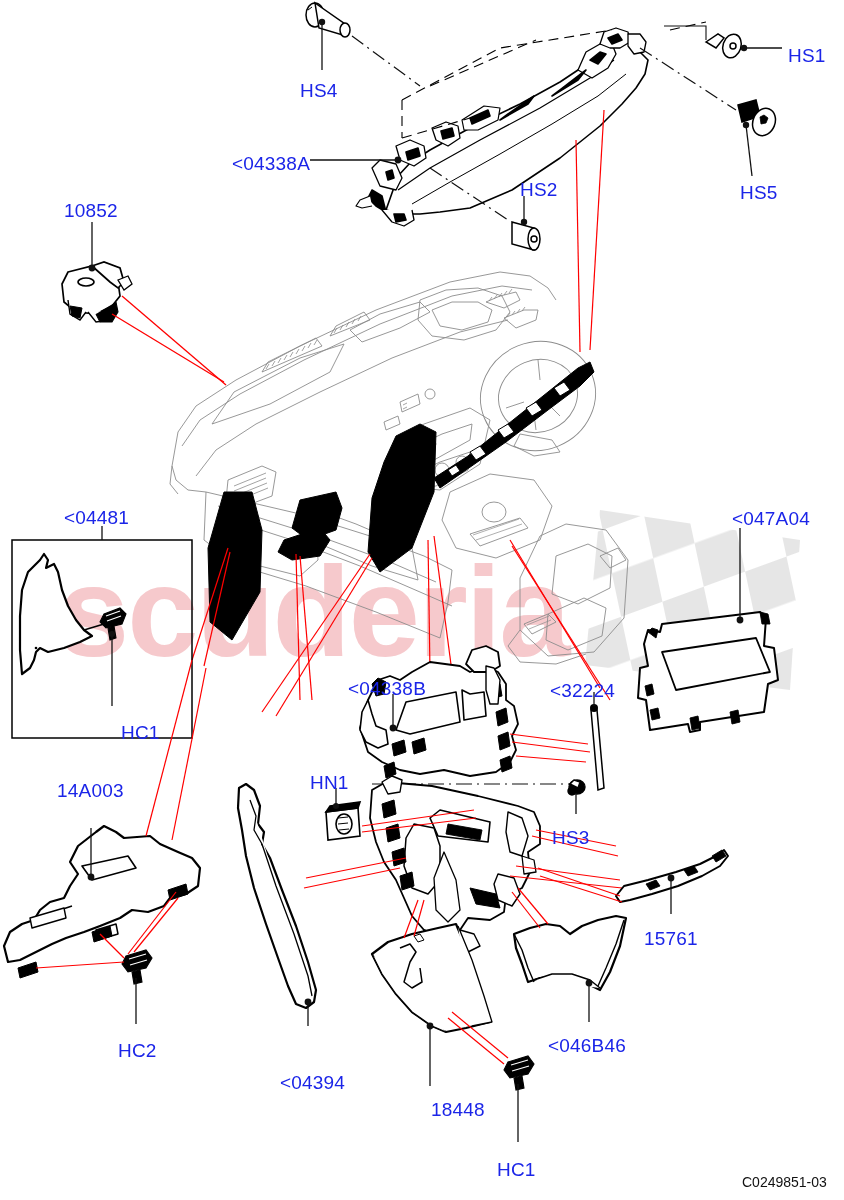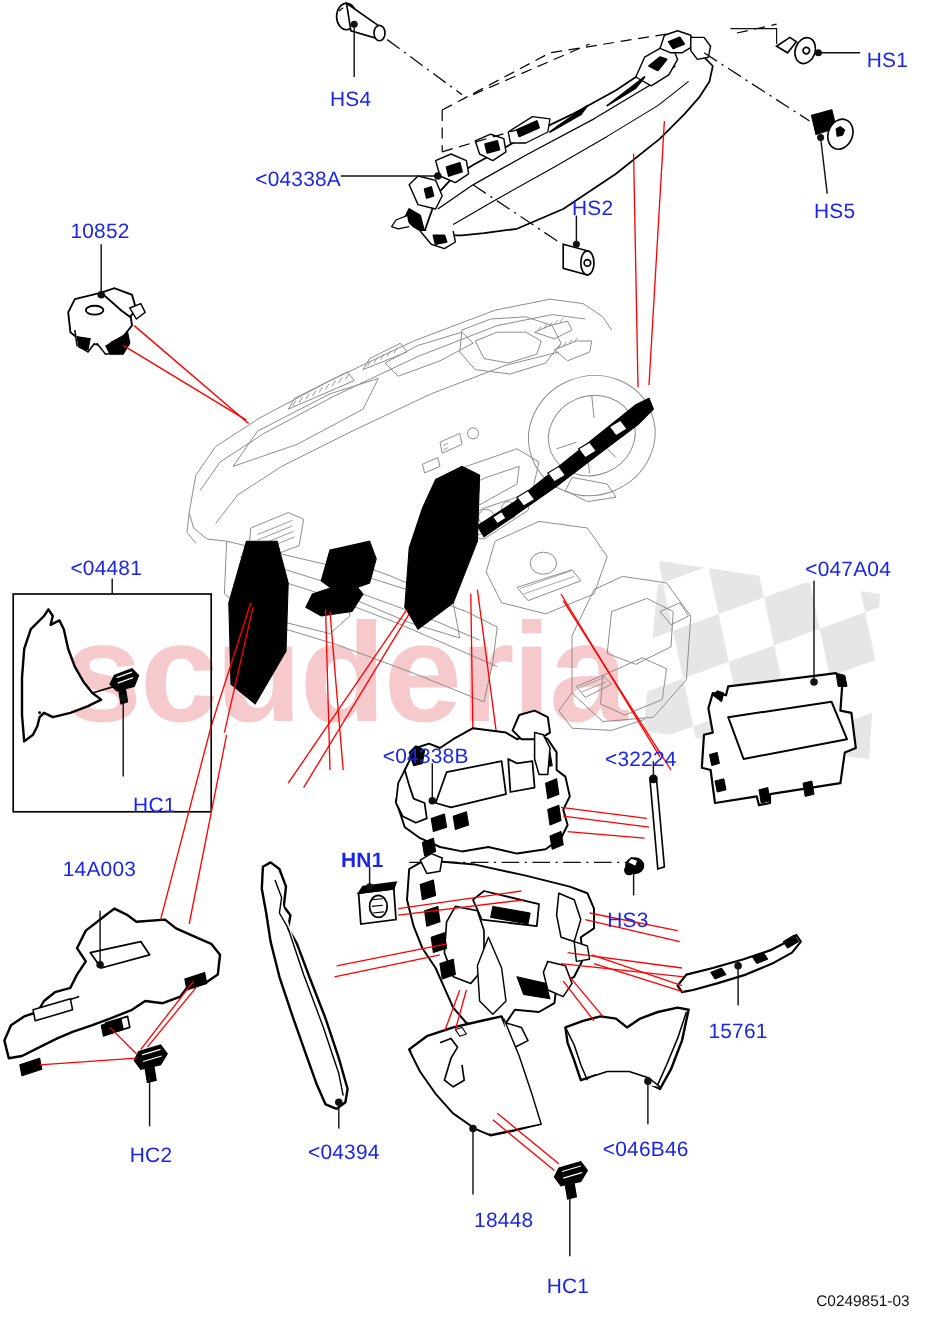--- a/index.html
+++ b/index.html
@@ -610,25 +610,25 @@
   <div class="lbl" style="left:788px; top:45px;">HS1</div>
   <div class="lbl" style="left:232px; top:153px;">&lt;04338A</div>
   <div class="lbl" style="left:740px; top:182px;">HS5</div>
   <div class="lbl" style="left:484px; top:179px;margin-left:36px;">HS2</div>
   <div class="lbl" style="left:64px;  top:200px;">10852</div>
   <div class="lbl" style="left:64px;  top:507px;">&lt;04481</div>
   <div class="lbl" style="left:692px; top:508px;margin-left:40px;">&lt;047A04</div>
   <div class="lbl" style="left:121px; top:722px;">HC1</div>
   <div class="lbl" style="left:348px; top:678px;">&lt;04338B</div>
   <div class="lbl" style="left:550px; top:680px;">&lt;32224</div>
-  <div class="lbl" style="left:310px; top:772px;font-weight:bold;">HN1</div>
+  <div class="lbl" style="left:310px; top:772px;">HN1</div>
   <div class="lbl" style="left:552px; top:827px;">HS3</div>
   <div class="lbl" style="left:57px;  top:780px;">14A003</div>
   <div class="lbl" style="left:644px; top:928px;">15761</div>
   <div class="lbl" style="left:118px; top:1040px;">HC2</div>
-  <div class="lbl" style="left:280px; top:1038px;">&lt;04394</div>
+  <div class="lbl" style="left:280px; top:1072px;">&lt;04394</div>
   <div class="lbl" style="left:548px; top:1035px;">&lt;046B46</div>
   <div class="lbl" style="left:403px; top:1099px;margin-left:28px;">18448</div>
   <div class="lbl" style="left:497px; top:1159px;">HC1</div>
 
   <div class="drawing-no" style="left:742px; top:1174px;">C0249851-03</div>
 
 </div>
 
 </body></html>

